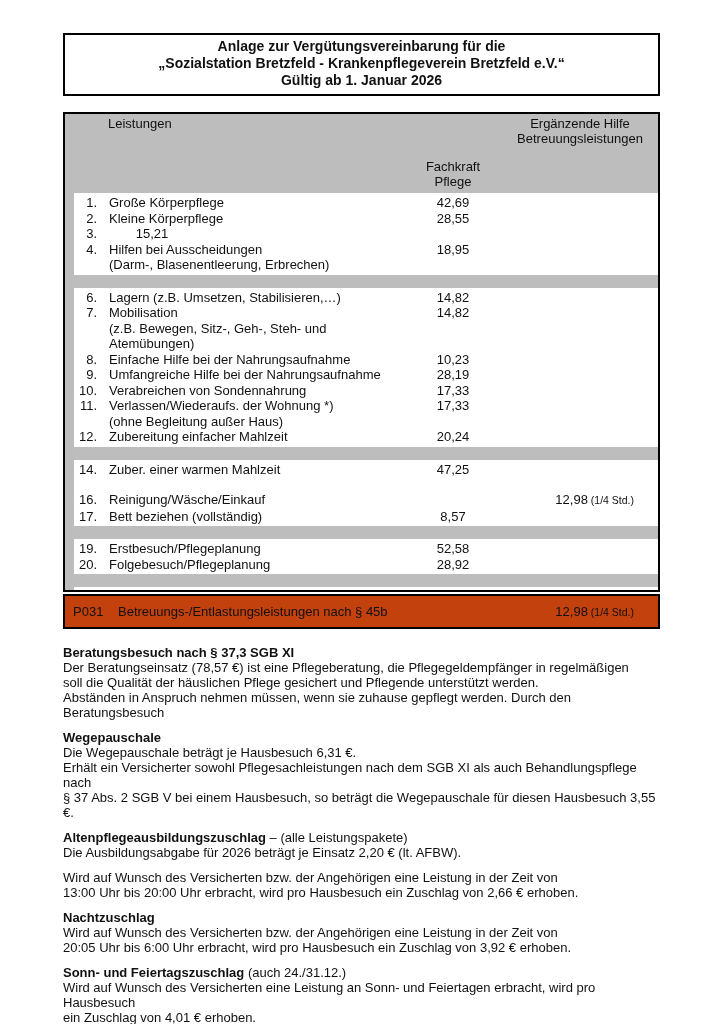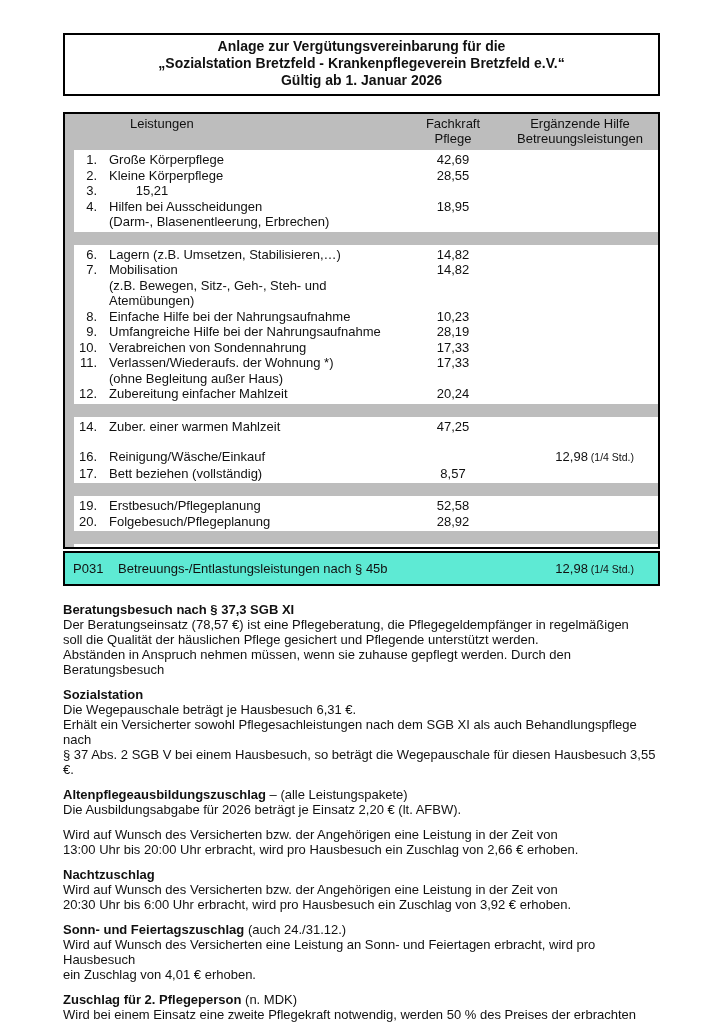--- a/index.html
+++ b/index.html
@@ -40,22 +40,22 @@
     position:absolute;left:0;top:0;bottom:0;width:9px;
     background:var(--gray);
   }
   .thead{
     background:var(--gray);
     display:flex;
     font-size:13px;
     line-height:15px;
     padding:2px 0 4px 0;
   }
-  .h-label{flex:1;padding-left:65px;}
-  .h-fach{width:110px;flex:none;text-align:center;}
+  .h-label{flex:1;padding-left:43px;}
+  .h-fach{width:110px;flex:none;text-align:center;margin-top:43px;}
   .h-erg{width:150px;flex:none;text-align:center;padding-right:6px;box-sizing:border-box;}
 
   .trow{display:flex;font-size:13px;line-height:15.5px;}
   .c-num{width:32px;flex:none;text-align:right;}
   .c-label{flex:1;padding-left:12px;}
   .c-fach{width:110px;flex:none;text-align:center;}
   .c-erg{width:150px;flex:none;text-align:right;padding-right:24px;box-sizing:border-box;white-space:nowrap;}
   .unit{font-size:10.5px;}
   .tsep{height:13px;background:var(--gray);margin:2px 0;}
   .tblank{height:15px;}
@@ -63,21 +63,21 @@
 
   
   .p-box{
     border:2px solid #000;
     margin-top:2px;
     height:35px;
     display:flex;
     align-items:center;
     font-size:13px;
     box-sizing:border-box;
-    background:#5eead4;
+    background:#c2410c;
   }
   .p-code{width:36px;flex:none;padding-left:8px;}
   .p-label{flex:1;padding-left:9px;}
 
   
   .sections{margin-top:16px;font-size:13px;line-height:15px;}
   .section{margin-bottom:10px;}
   .sec-title{font-weight:bold;}
   .sec-suffix{font-weight:normal;}
   .sec-line{}
@@ -236,37 +236,37 @@
     </div>
 
     <div class="sections">
         <div class="section">
           <div class="sec-head"><span class="sec-title">Beratungsbesuch nach § 37,3 SGB XI</span></div>
           <div class="sec-line">Der Beratungseinsatz (78,57 €) ist eine Pflegeberatung, die Pflegegeldempfänger in regelmäßigen</div>
           <div class="sec-line">soll die Qualität der häuslichen Pflege gesichert und Pflegende unterstützt werden.</div>
           <div class="sec-line">Abständen in Anspruch nehmen müssen, wenn sie zuhause gepflegt werden. Durch den Beratungsbesuch</div>
         </div>
         <div class="section">
-          <div class="sec-head"><span class="sec-title">Sozialstation</span></div>
+          <div class="sec-head"><span class="sec-title">Wegepauschale</span></div>
           <div class="sec-line">Die Wegepauschale beträgt je Hausbesuch 6,31 €.</div>
           <div class="sec-line">Erhält ein Versicherter sowohl Pflegesachleistungen nach dem SGB XI als auch Behandlungspflege nach</div>
           <div class="sec-line">§ 37 Abs. 2 SGB V bei einem Hausbesuch, so beträgt die Wegepauschale für diesen Hausbesuch 3,55 €.</div>
         </div>
         <div class="section">
           <div class="sec-head"><span class="sec-title">Altenpflegeausbildungszuschlag</span><span class="sec-suffix"> – (alle Leistungspakete)</span></div>
           <div class="sec-line">Die Ausbildungsabgabe für 2026 beträgt je Einsatz 2,20 € (lt. AFBW).</div>
         </div>
         <div class="section">
           <div class="sec-line">Wird auf Wunsch des Versicherten bzw. der Angehörigen eine Leistung in der Zeit von</div>
           <div class="sec-line">13:00 Uhr bis 20:00 Uhr erbracht, wird pro Hausbesuch ein Zuschlag von 2,66 € erhoben.</div>
         </div>
         <div class="section">
           <div class="sec-head"><span class="sec-title">Nachtzuschlag</span></div>
           <div class="sec-line">Wird auf Wunsch des Versicherten bzw. der Angehörigen eine Leistung in der Zeit von</div>
-          <div class="sec-line">20:30 Uhr bis 6:00 Uhr erbracht, wird pro Hausbesuch ein Zuschlag von 3,92 € erhoben.</div>
+          <div class="sec-line">20:05 Uhr bis 6:00 Uhr erbracht, wird pro Hausbesuch ein Zuschlag von 3,92 € erhoben.</div>
         </div>
         <div class="section">
           <div class="sec-head"><span class="sec-title">Sonn- und Feiertagszuschlag</span><span class="sec-suffix"> (auch 24./31.12.)</span></div>
           <div class="sec-line">Wird auf Wunsch des Versicherten eine Leistung an Sonn- und Feiertagen erbracht, wird pro Hausbesuch</div>
           <div class="sec-line">ein Zuschlag von 4,01 € erhoben.</div>
         </div>
         <div class="section">
           <div class="sec-head"><span class="sec-title">Zuschlag für 2. Pflegeperson</span><span class="sec-suffix"> (n. MDK)</span></div>
           <div class="sec-line">Wird bei einem Einsatz eine zweite Pflegekraft notwendig, werden 50 % des Preises der erbrachten</div>
         </div>

